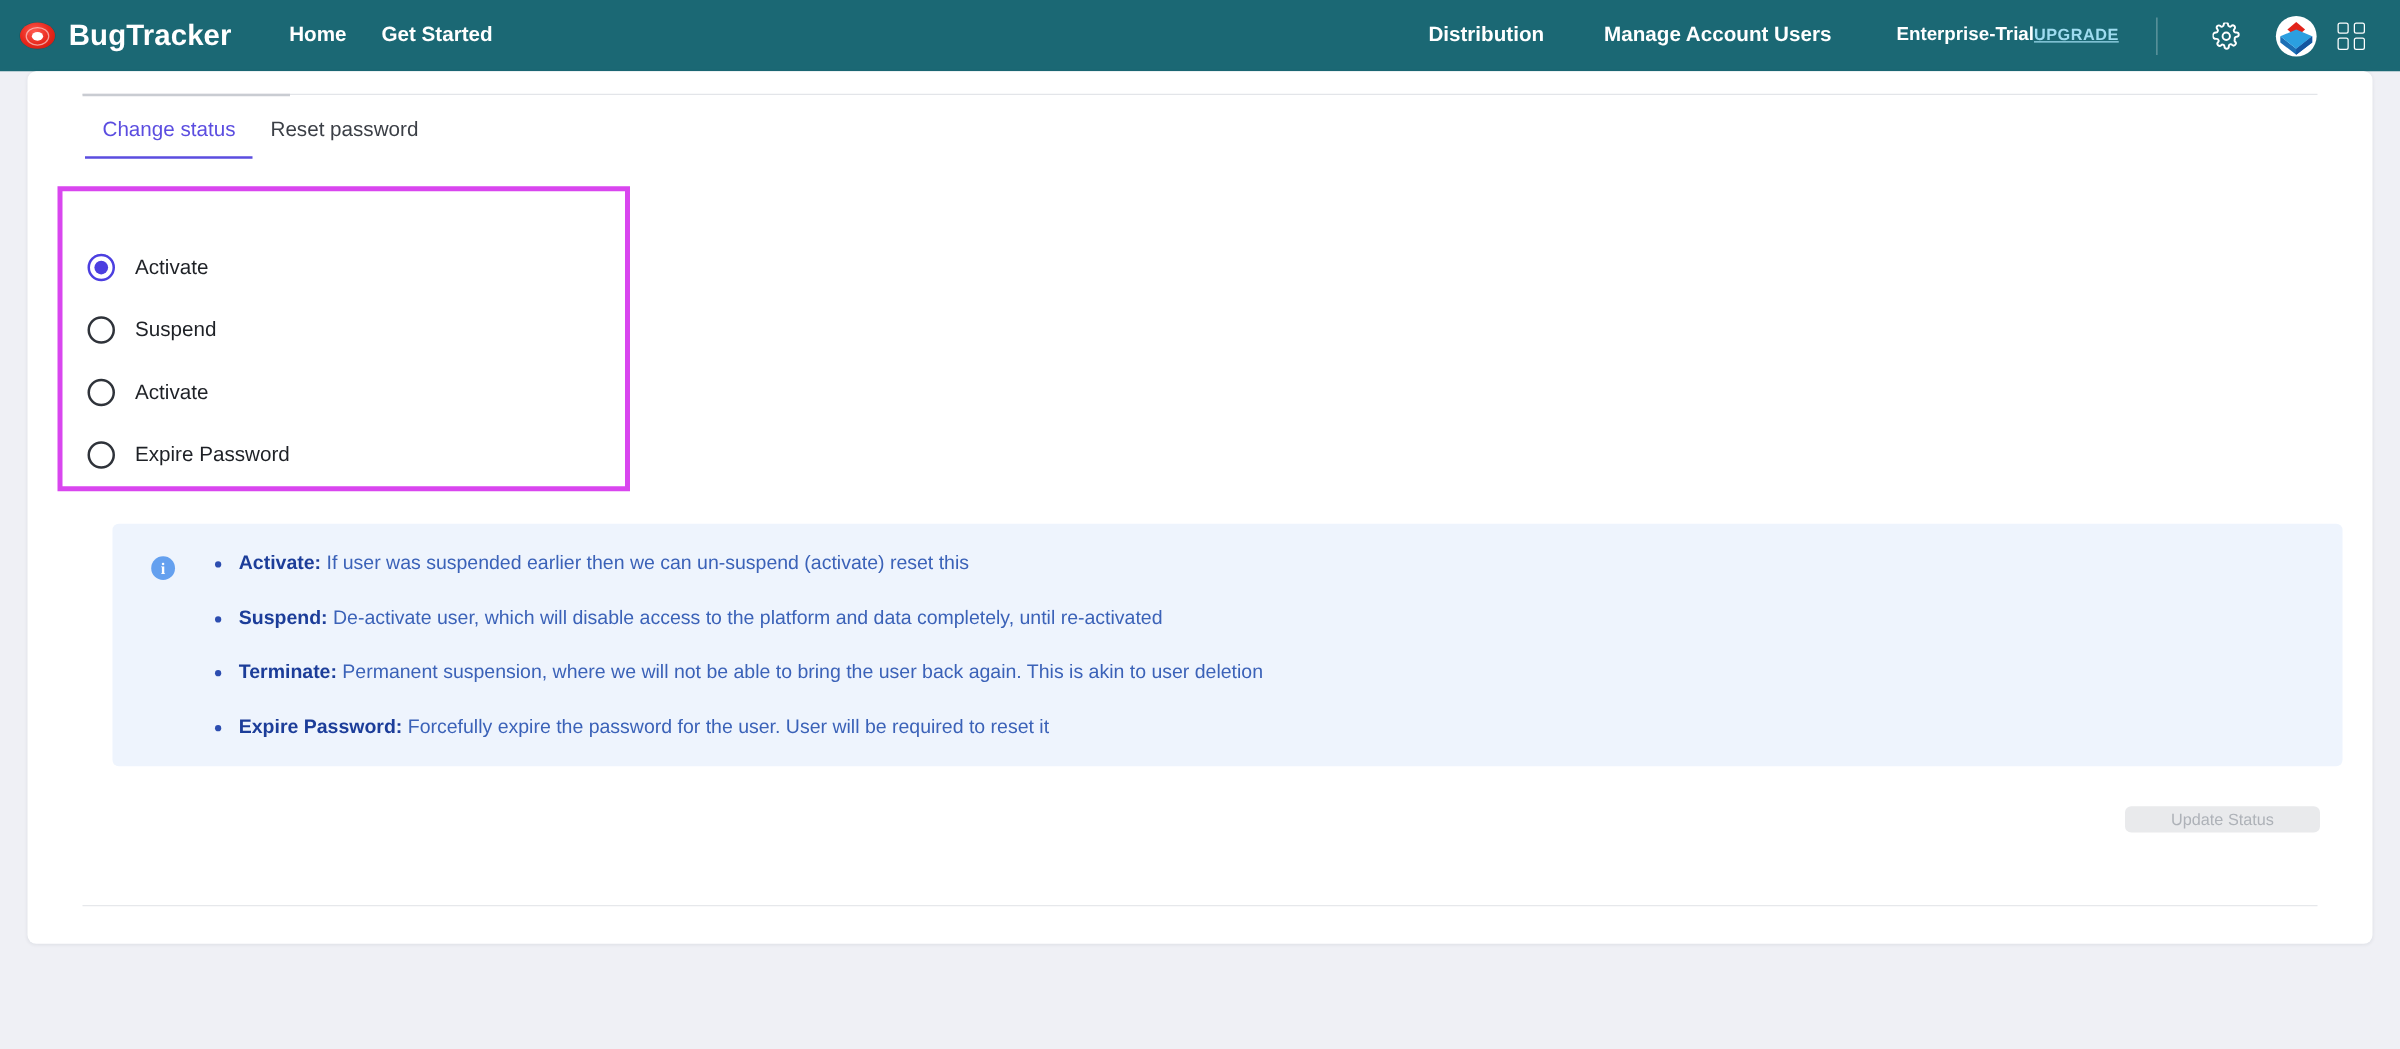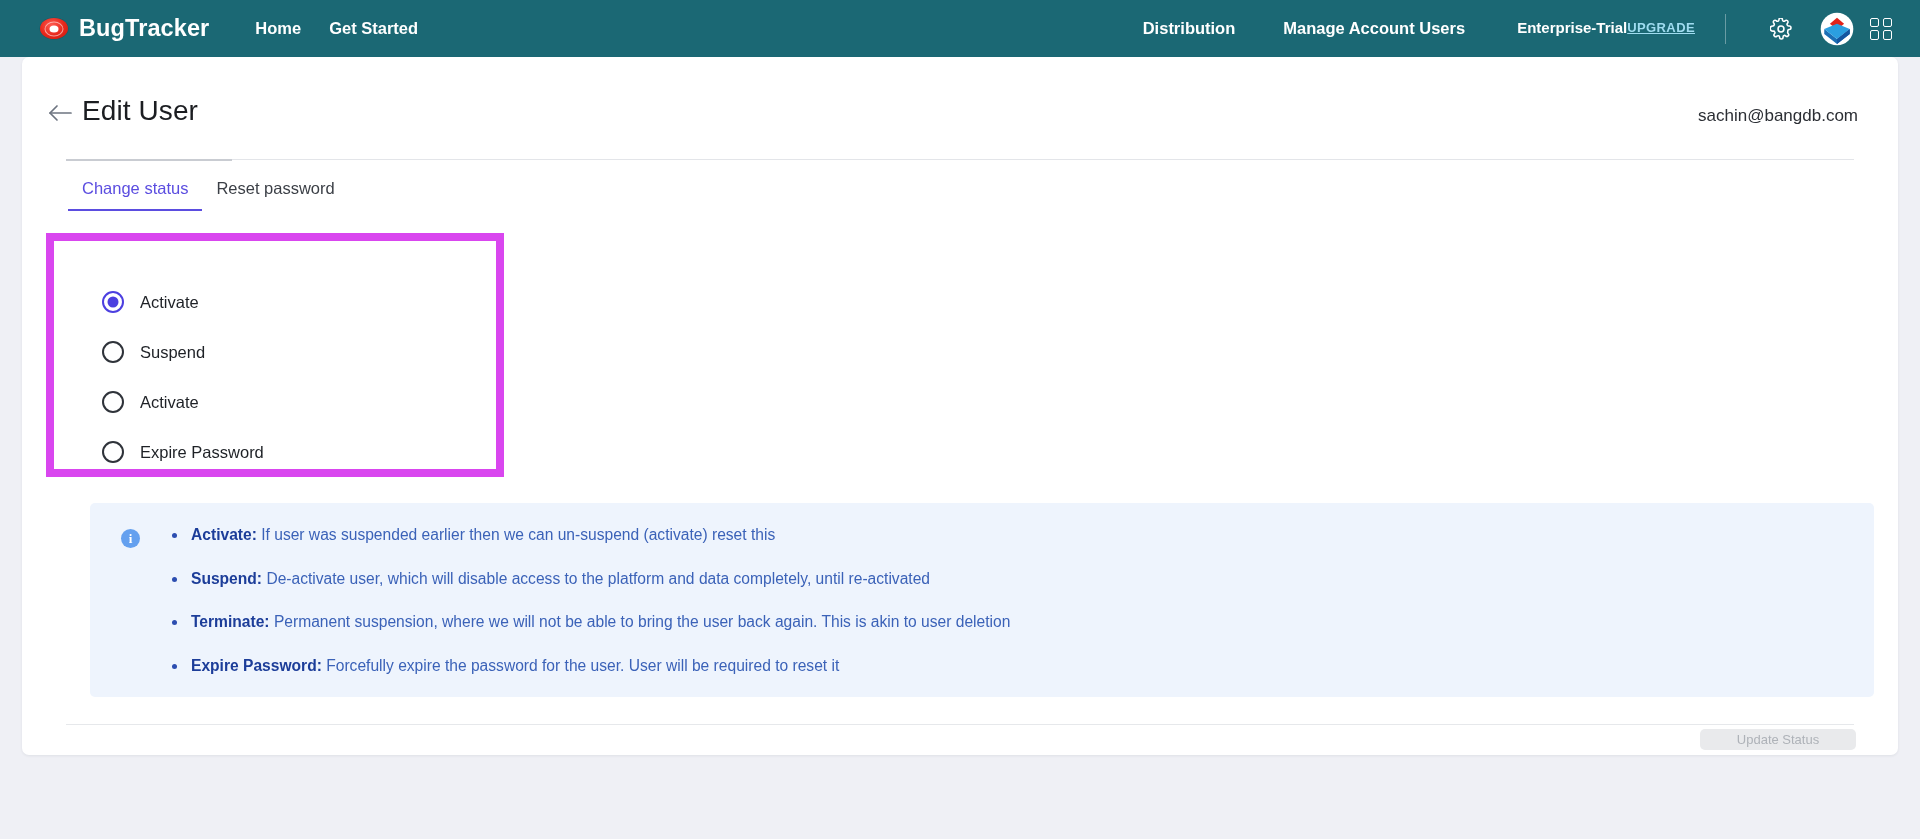--- a/index.html
+++ b/index.html
@@ -10,21 +10,21 @@
     background: #eff0f5;
     font-family: "Liberation Sans", sans-serif;
   }
 
   
   .topnav {
     height: 57px;
     background: #1b6874;
     display: flex;
     align-items: center;
-    padding: 0 22px 0 40px;
+    padding: 0 22px 0 16px;
     position: relative;
   }
   .brand {
     display: flex;
     align-items: center;
     gap: 11px;
     margin-right: 46px;
   }
   .brand-logo {
     width: 28px; height: 21px;
@@ -217,23 +217,23 @@
     left: 0; right: 0; bottom: 0;
     height: 2.5px;
     background: #5b4de0;
   }
 
   
   .radio-panel {
     margin: 22px 0 0 24px;
     width: 458px;
     height: 244px;
-    border: 8px solid #d946ef;
+    border: 4px solid #d946ef;
     background: #ffffff;
-    padding: 36px 0 0 48px;
+    padding: 36px 0 0 20px;
   }
   .radio-item {
     display: flex;
     align-items: center;
     gap: 16px;
     height: 50px;
     cursor: pointer;
   }
   .radio-dot {
     width: 22px; height: 22px;
@@ -385,30 +385,20 @@
         <i></i>
         <i></i>
       </span>
     </div>
   </div>
 </div>
 
 <div class="page-wrap">
   <div class="card">
 
-    <div class="card-head">
-      <div class="back-arrow">
-        <svg width="26" height="20" viewBox="0 0 26 20" fill="none" stroke="#6d7480" stroke-width="1.7" stroke-linecap="round" stroke-linejoin="round">
-          <line x1="24" y1="10" x2="3" y2="10"></line>
-          <polyline points="10,3 3,10 10,17"></polyline>
-        </svg>
-      </div>
-      <h1 class="page-title">Edit User</h1>
-      <div class="user-email">sachin@bangdb.com</div>
-    </div>
 
     <div class="tabs-row">
       <div class="tab active">Change status</div>
       <div class="tab">Reset password</div>
     </div>
 
     <div class="radio-panel">
       <label class="radio-item selected">
         <span class="radio-dot"></span>
         <span class="radio-label">Activate</span>

